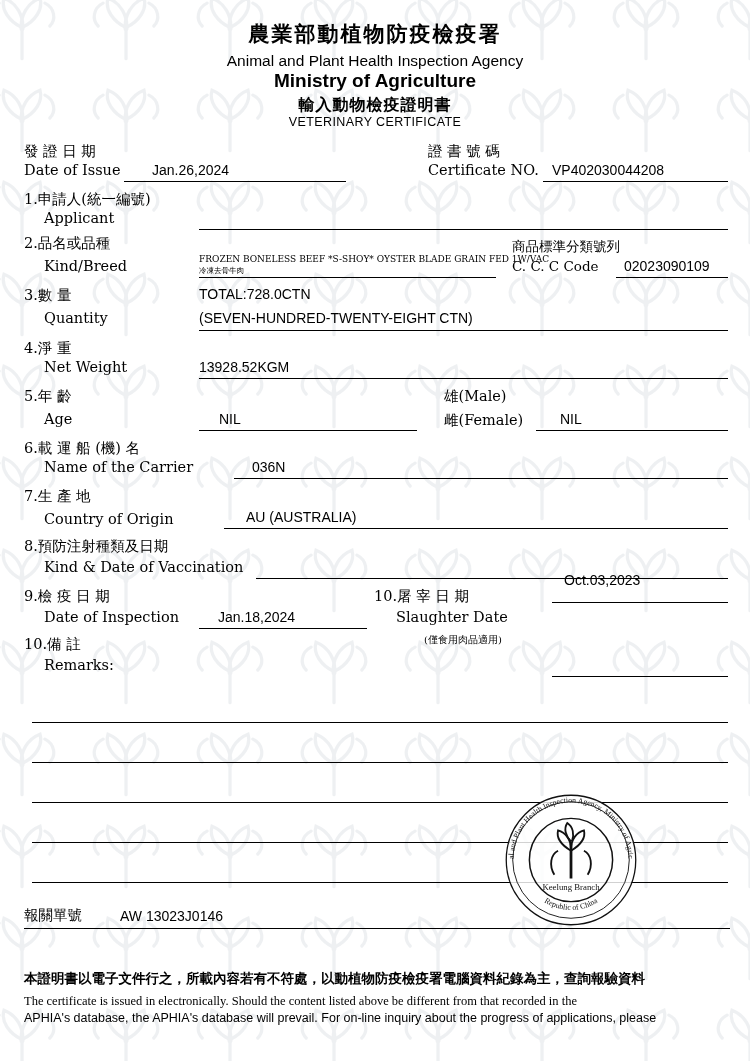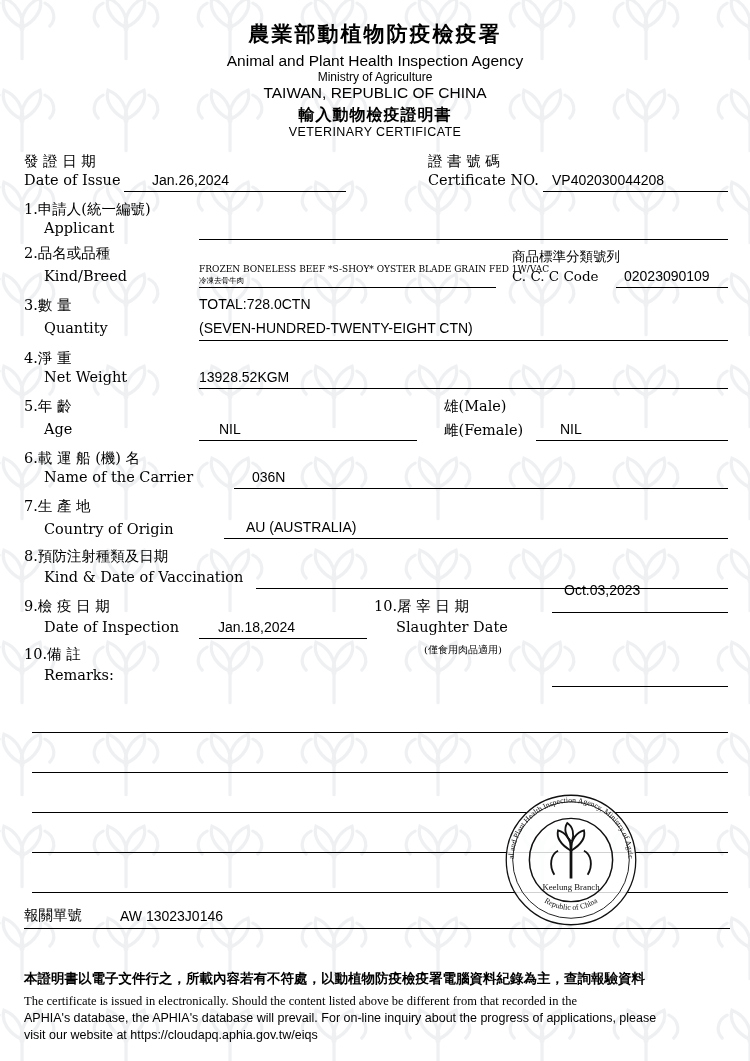--- a/index.html
+++ b/index.html
@@ -51,21 +51,22 @@
     letter-spacing: 2px;
     padding-top: 22px;
   }
   .hdr-en1 {
     font-family: "Liberation Sans", sans-serif;
     font-size: 15.5px;
     padding-top: 5px;
   }
   .hdr-en2 {
     font-family: "Liberation Sans", sans-serif;
-    font-size: 12px;
+    font-size: 19px;
+    font-weight: bold;
   }
   .hdr-en3 {
     font-family: "Liberation Sans", sans-serif;
     font-size: 15.5px;
   }
   .hdr-cn2 {
     font-family: "DejaVu Serif", serif;
     font-size: 16px;
     font-weight: bold;
     letter-spacing: 1px;
@@ -1209,21 +1210,20 @@
   </svg>
       </div>
     </div>
 
   <div id="content">
 
     <div class="hdr">
       <div class="hdr-cn1">農業部動植物防疫檢疫署</div>
       <div class="hdr-en1">Animal and Plant Health Inspection Agency</div>
       <div class="hdr-en2">Ministry of Agriculture</div>
-      <div class="hdr-en3">TAIWAN, REPUBLIC OF CHINA</div>
       <div class="hdr-cn2">輸入動物檢疫證明書</div>
       <div class="hdr-en4">VETERINARY CERTIFICATE</div>
     </div>
 
     <div class="form" style="height:760px;">
 
       <div class="abs lbl-cn" style="left:0; top:2px;">發 證 日 期</div>
       <div class="abs lbl-en" style="left:0; top:22px;">Date of Issue</div>
       <div class="abs val" style="left:128px; top:22px;">Jan.26,2024</div>
       <div class="uline" style="left:100px; top:41px; width:222px;"></div>
@@ -1361,17 +1361,16 @@
         <span class="lbl-cn" style="position:absolute; left:0; top:0;">報關單號</span>
         <span class="val" style="position:absolute; left:96px; top:2px;">AW  13023J0146</span>
         <span class="uline" style="left:0; top:22px; width:706px;"></span>
       </div>
     </div>
 
     <div class="bottom" style="top:934px;">
       <div class="decl-cn">本證明書以電子文件行之，所載內容若有不符處，以動植物防疫檢疫署電腦資料紀錄為主，查詢報驗資料</div>
       <div class="decl-en" style="margin-top:4px;font-family:Liberation Serif, serif;">The certificate is issued in electronically. Should the content listed above be different from that recorded in the</div>
       <div class="decl-en">APHIA's database, the APHIA's database will prevail. For on-line inquiry about the progress of applications, please</div>
-      <div class="decl-en">visit our website at https://cloudapq.aphia.gov.tw/eiqs</div>
     </div>
 
   </div>
 </div>
 
 </body></html>

